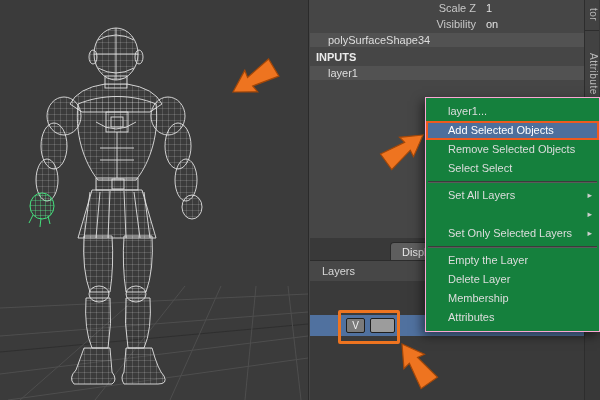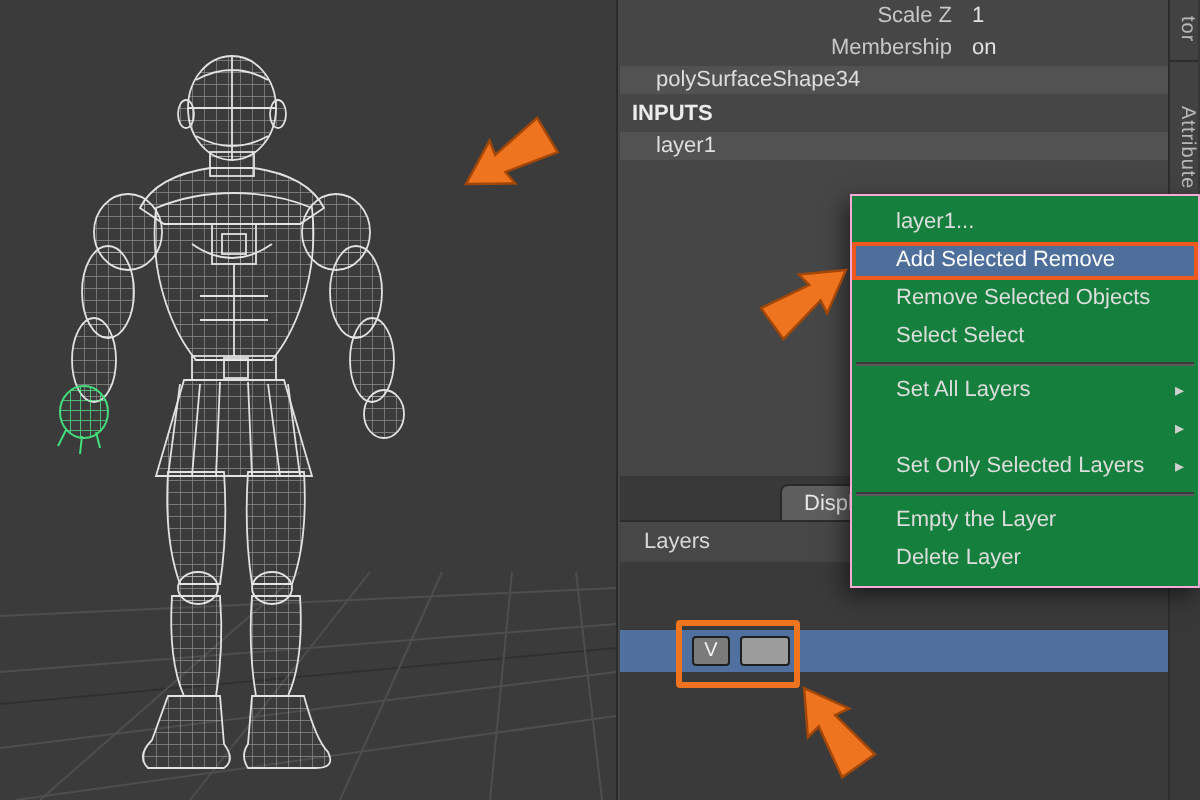--- a/index.html
+++ b/index.html
@@ -141,21 +141,21 @@
   </div>
 
   <div class="right-panel">
 
     <div class="channel-box">
       <div class="attr-row">
         <span class="attr-name">Scale Z</span>
         <span class="attr-value">1</span>
       </div>
       <div class="attr-row">
-        <span class="attr-name">Membership</span>
+        <span class="attr-name">Visibility</span>
         <span class="attr-value">on</span>
       </div>
       <div class="cb-node">polySurfaceShape34</div>
       <div class="cb-header">INPUTS</div>
       <div class="cb-node">layer1</div>
     </div>
 
     <div class="layer-editor">
       <div class="le-tab-row">
         <div class="le-tab">Display</div>
@@ -173,38 +173,40 @@
     </div>
   </div>
 
   <div class="tab-strip">
     <div class="vtab vtab-top">tor</div>
     <div class="vtab vtab-ae">Attribute Edit</div>
   </div>
 
   <div class="context-menu">
     <div class="menu-item">layer1...</div>
-    <div class="menu-item hl">Add Selected Remove</div>
+    <div class="menu-item hl">Add Selected Objects</div>
     <div class="menu-item">Remove Selected Objects</div>
     <div class="menu-item">Select Select</div>
     <div class="menu-sep"></div>
     <div class="menu-item">
       <span>Set All Layers</span>
       <span class="submenu-arrow">▸</span>
     </div>
     <div class="menu-item">
       <span class="submenu-arrow">▸</span>
     </div>
     <div class="menu-item">
       <span>Set Only Selected Layers</span>
       <span class="submenu-arrow">▸</span>
     </div>
     <div class="menu-sep"></div>
     <div class="menu-item">Empty the Layer</div>
     <div class="menu-item">Delete Layer</div>
+    <div class="menu-item">Membership</div>
+    <div class="menu-item">Attributes</div>
   </div>
 
   <div class="annot-box" id="annot-layer-toggle"></div>
 
   <svg class="annot-overlay" width="600" height="400" viewBox="0 0 600 400">
     <g fill="#ee7420" stroke="#a34708" stroke-width="1">
 
       <polygon points="0,0 -17,-10 -16,-4 -38,-8 -38,8 -16,4 -17,10" transform="translate(233,92) rotate(149) scale(1.25)"></polygon>
 
       <polygon points="0,0 -17,-10 -16,-4 -38,-8 -38,8 -16,4 -17,10" transform="translate(423,135) rotate(-36) scale(1.2)"></polygon>

